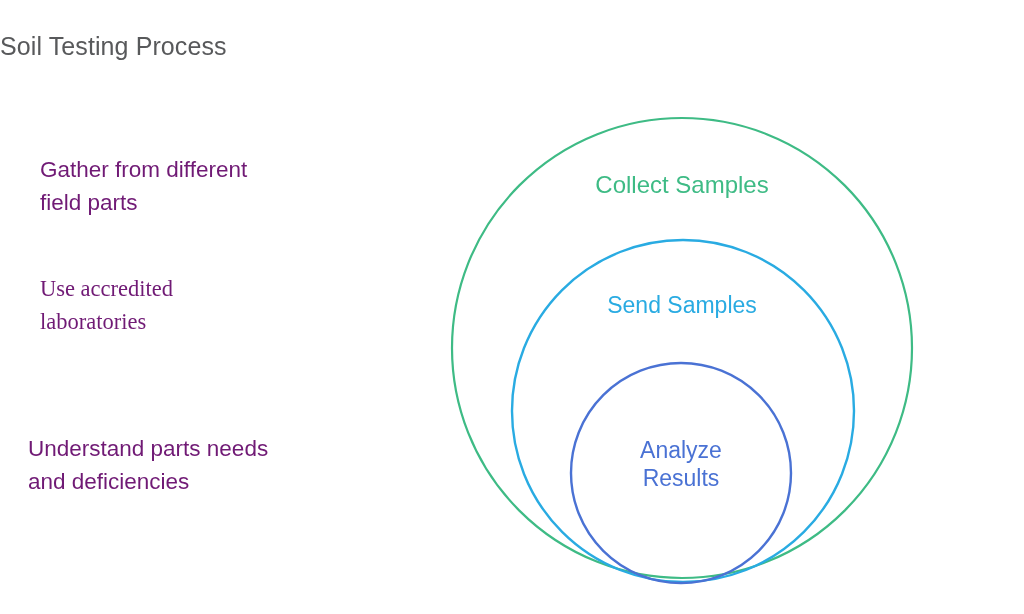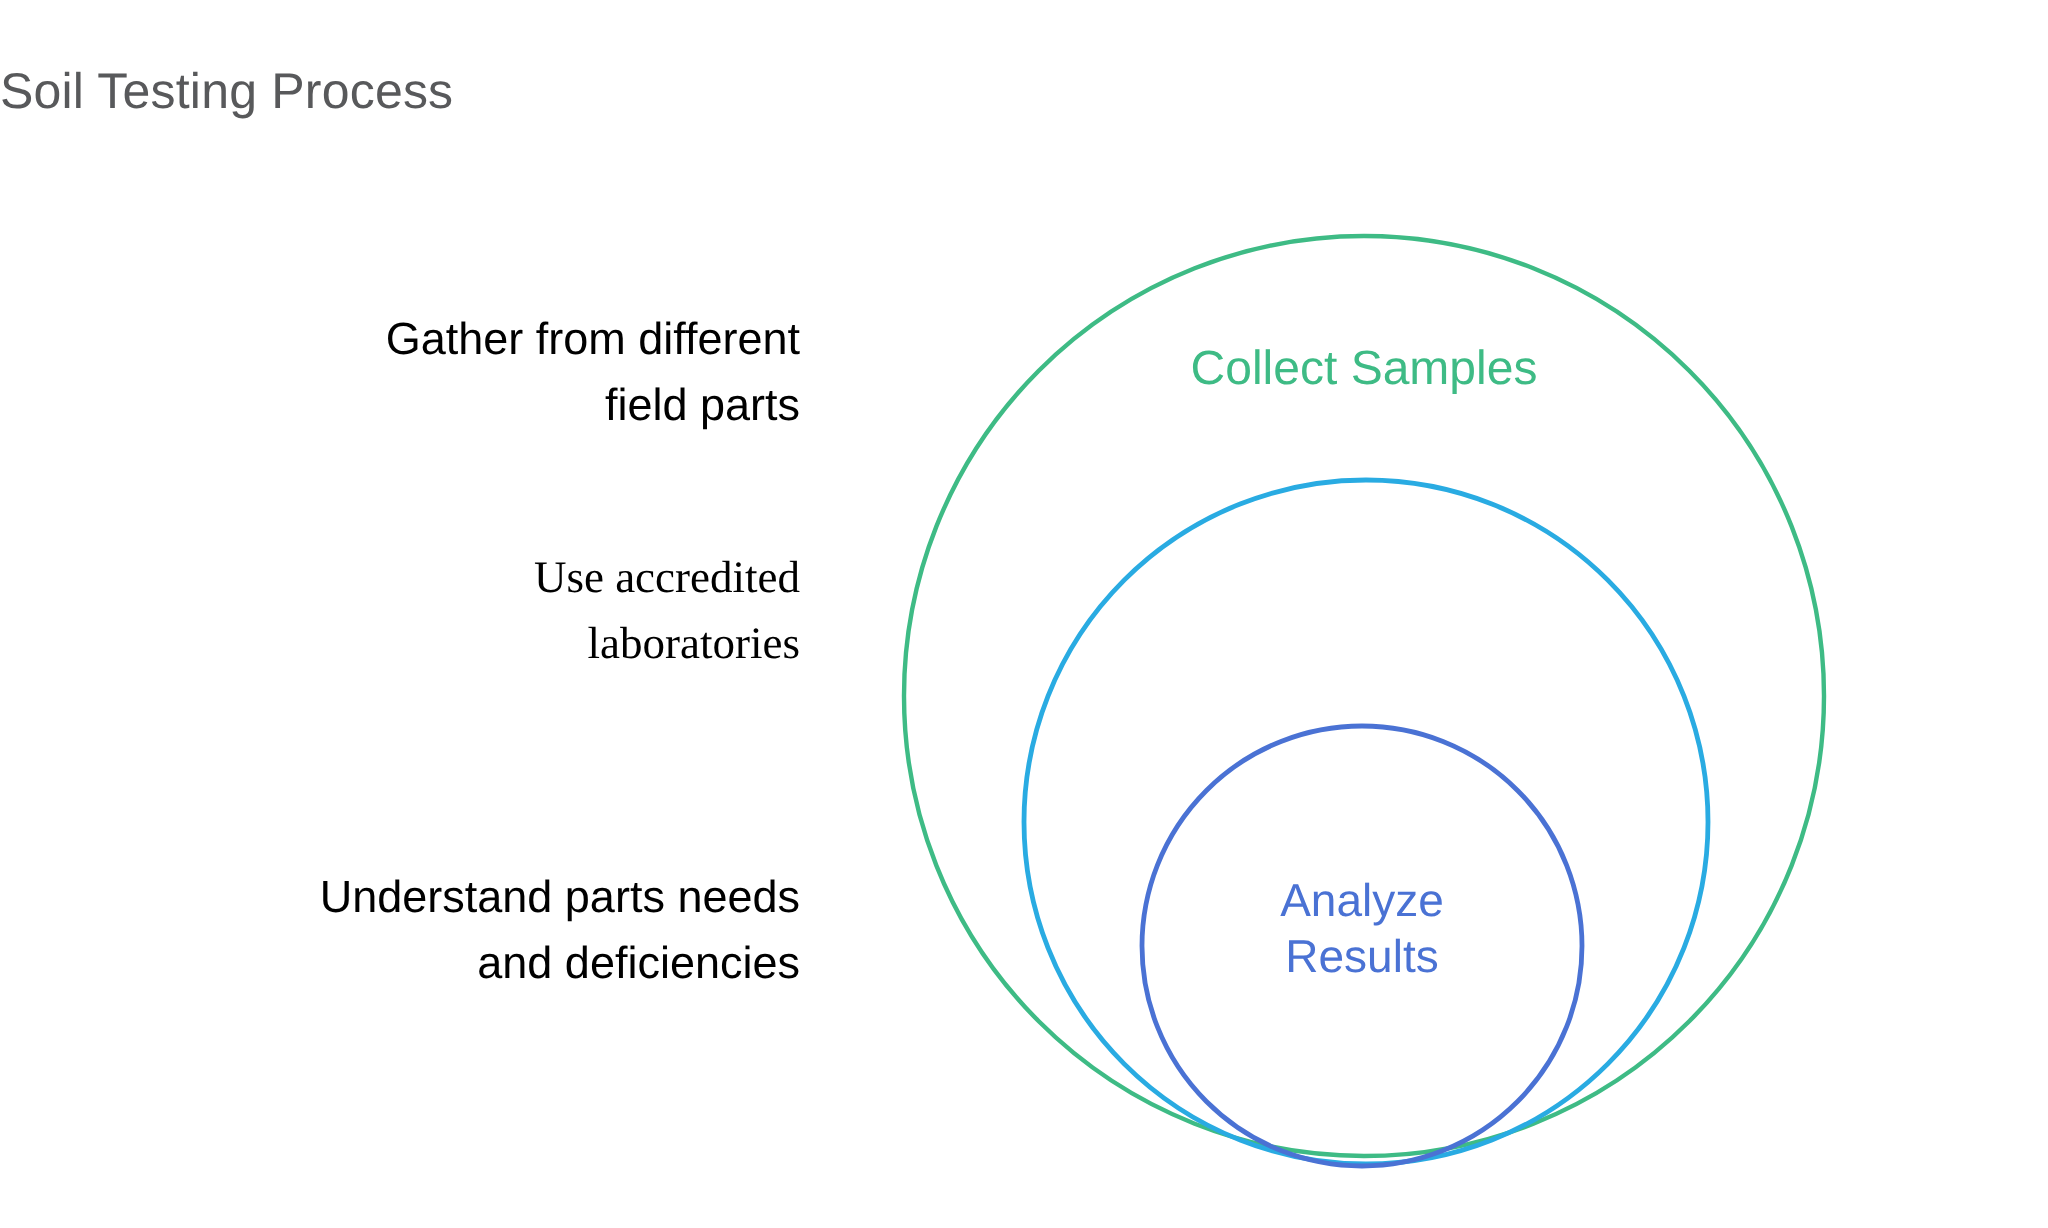--- a/index.html
+++ b/index.html
@@ -70,24 +70,24 @@
     left: 586px;
     top: 436px;
     width: 190px;
     font-size: 23px;
     color: #4a72d4;
   }
 
   
   .caption {
     position: absolute;
-    text-align: right;
+    text-align: left;
     font-size: 22.5px;
     font-weight: 400;
-    color: #000000;
+    color: #701a75;
     line-height: 1.48;
     white-space: pre-line;
   }
   .caption-1 { left: 40px; top: 153px; width: 360px; }
   .caption-2 { left: 40px; top: 272px; width: 360px; font-family: Liberation Serif, serif; }
   .caption-3 { left: 28px; top: 432px; width: 372px; }
 </style>
 </head>
 <body>
 
@@ -96,20 +96,21 @@
   <div class="diagram-title">Soil Testing Process</div>
 
   <svg class="circles-svg" viewBox="0 0 1024 614">
     <circle cx="682" cy="348" r="230" fill="none" stroke="#3ebb85" stroke-width="2.2"></circle>
     <circle cx="683" cy="411" r="171" fill="none" stroke="#29abe2" stroke-width="2.4"></circle>
     <circle cx="681" cy="473" r="110" fill="none" stroke="#4a72d4" stroke-width="2.4"></circle>
   </svg>
 
   <div class="ring-label ring-label-outer">Collect Samples</div>
 
+  <div class="ring-label ring-label-middle">Send Samples</div>
 
   <div class="ring-label ring-label-inner">Analyze
 Results</div>
 
   <div class="caption caption-1">Gather from different
 field parts</div>
 
   <div class="caption caption-2">Use accredited
 laboratories</div>
 

